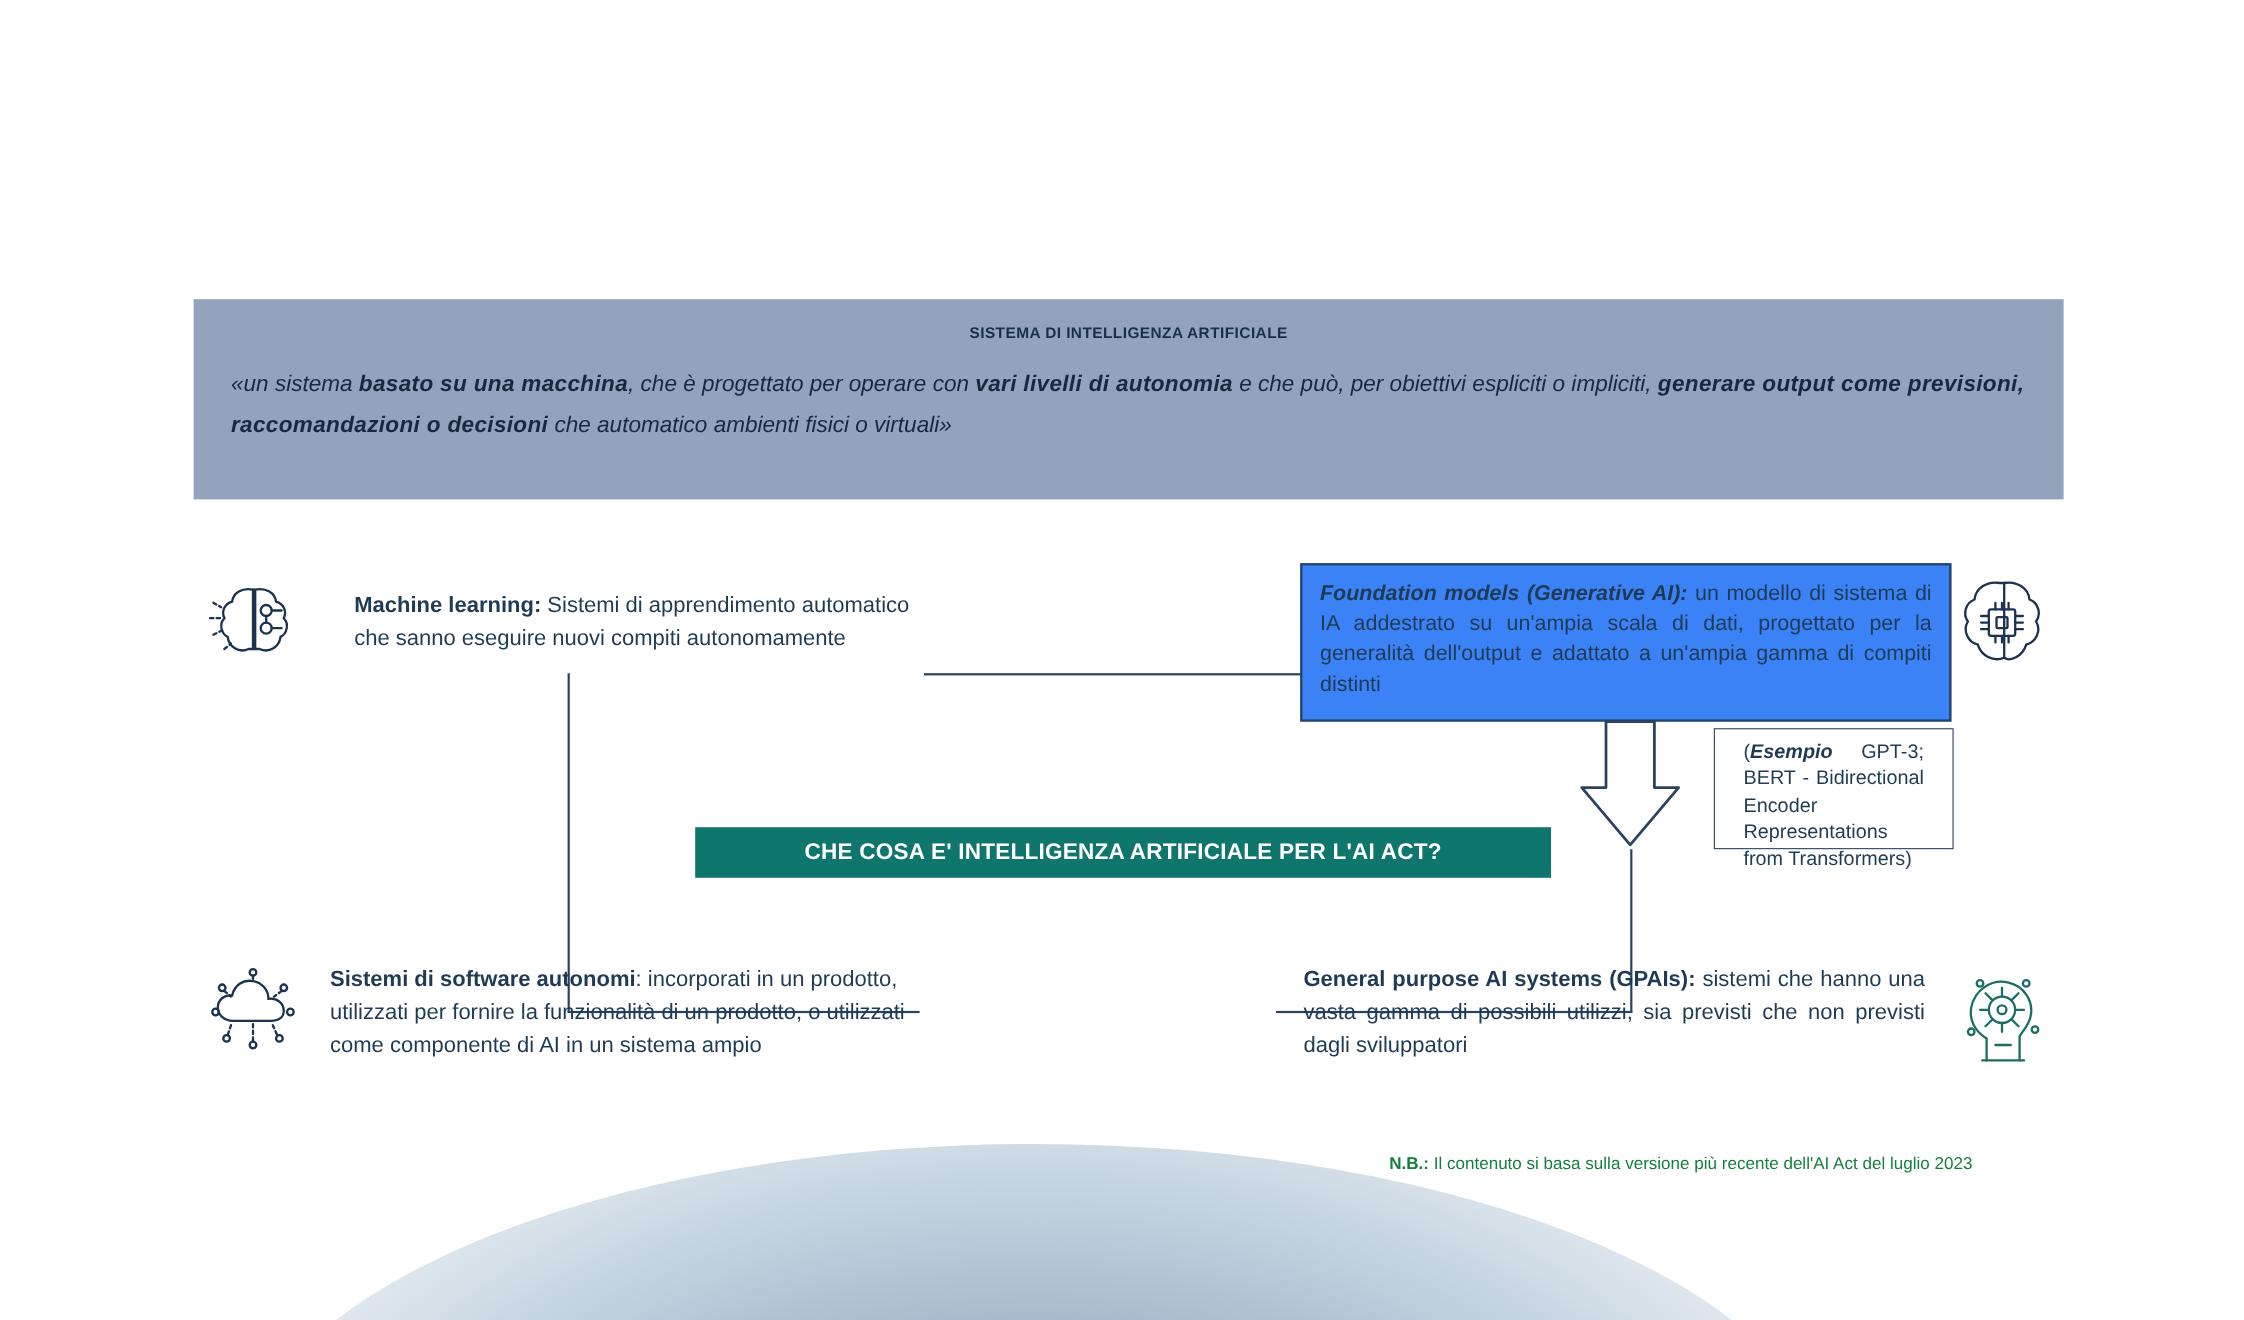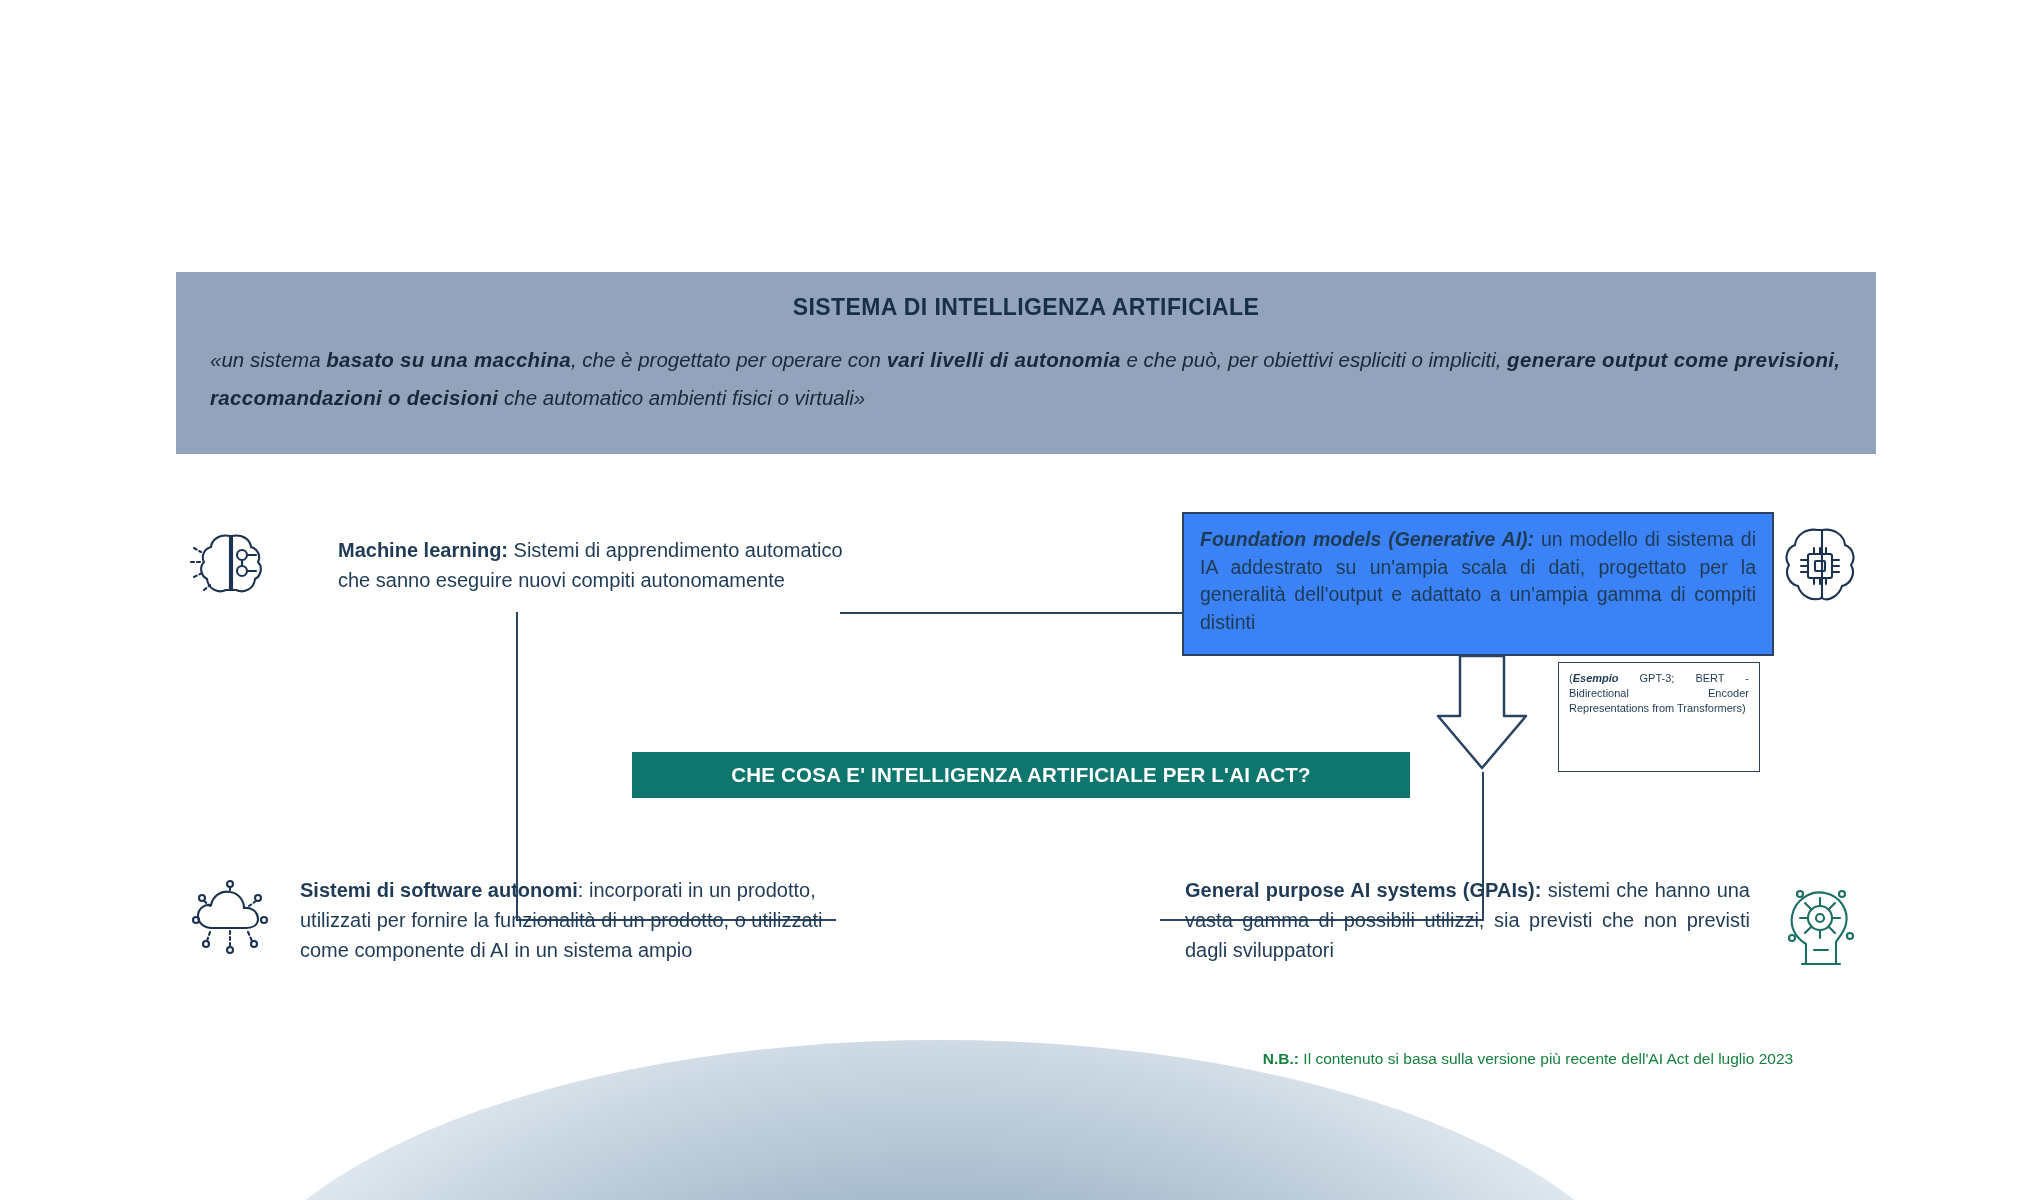--- a/index.html
+++ b/index.html
@@ -36,21 +36,21 @@
     top: 272px;
     width: 1700px;
     height: 182px;
     background: #93a3bb;
     box-sizing: border-box;
     padding: 22px 34px 0 34px;
   }
   .banner-title {
     text-align: center;
     font-weight: bold;
-    font-size: 23px;
+    font-size: 14px;
     letter-spacing: .4px;
     color: #182f48;
   }
   .banner-body {
     margin-top: 20px;
     font-style: italic;
     font-size: 20.5px;
     line-height: 1.85;
     color: #18293d;
     text-align: left;
@@ -88,21 +88,21 @@
 
   
   .block {
     position: absolute;
     font-size: 20px;
     line-height: 1.5;
     color: #1f3a55;
   }
   .block b { font-weight: bold; }
 
-  .blk-ml      { left: 322px; top: 535px; width: 510px; margin-left: 16px; }
+  .blk-ml      { left: 322px; top: 535px; width: 510px; }
   .blk-auto    { left: 300px; top: 875px; width: 530px; }
   .blk-gpai    { left: 1185px; top: 875px; width: 565px; text-align: justify; }
 
   
   .fm-box {
     position: absolute;
     left: 1182px;
     top: 512px;
     width: 592px;
     height: 144px;
@@ -114,27 +114,27 @@
     line-height: 1.42;
     text-align: justify;
   }
   .fm-box i { font-style: italic; font-weight: bold; }
 
   
   .ex-box {
     position: absolute;
     left: 1558px;
     top: 662px;
-    width: 202px;
+    width: 218px;
     height: 110px;
     border: 1.5px solid #2a4360;
     background: #ffffff;
     box-sizing: border-box;
-    padding: 8px 10px;
-    font-size: 11px;
+    padding: 8px 26px;
+    font-size: 18px;
     line-height: 1.35;
     text-align: justify;
   }
   .ex-box i { font-style: italic; font-weight: bold; }
 
   
   .arrow-down {
     position: absolute;
     left: 1434px;
     top: 654px;

